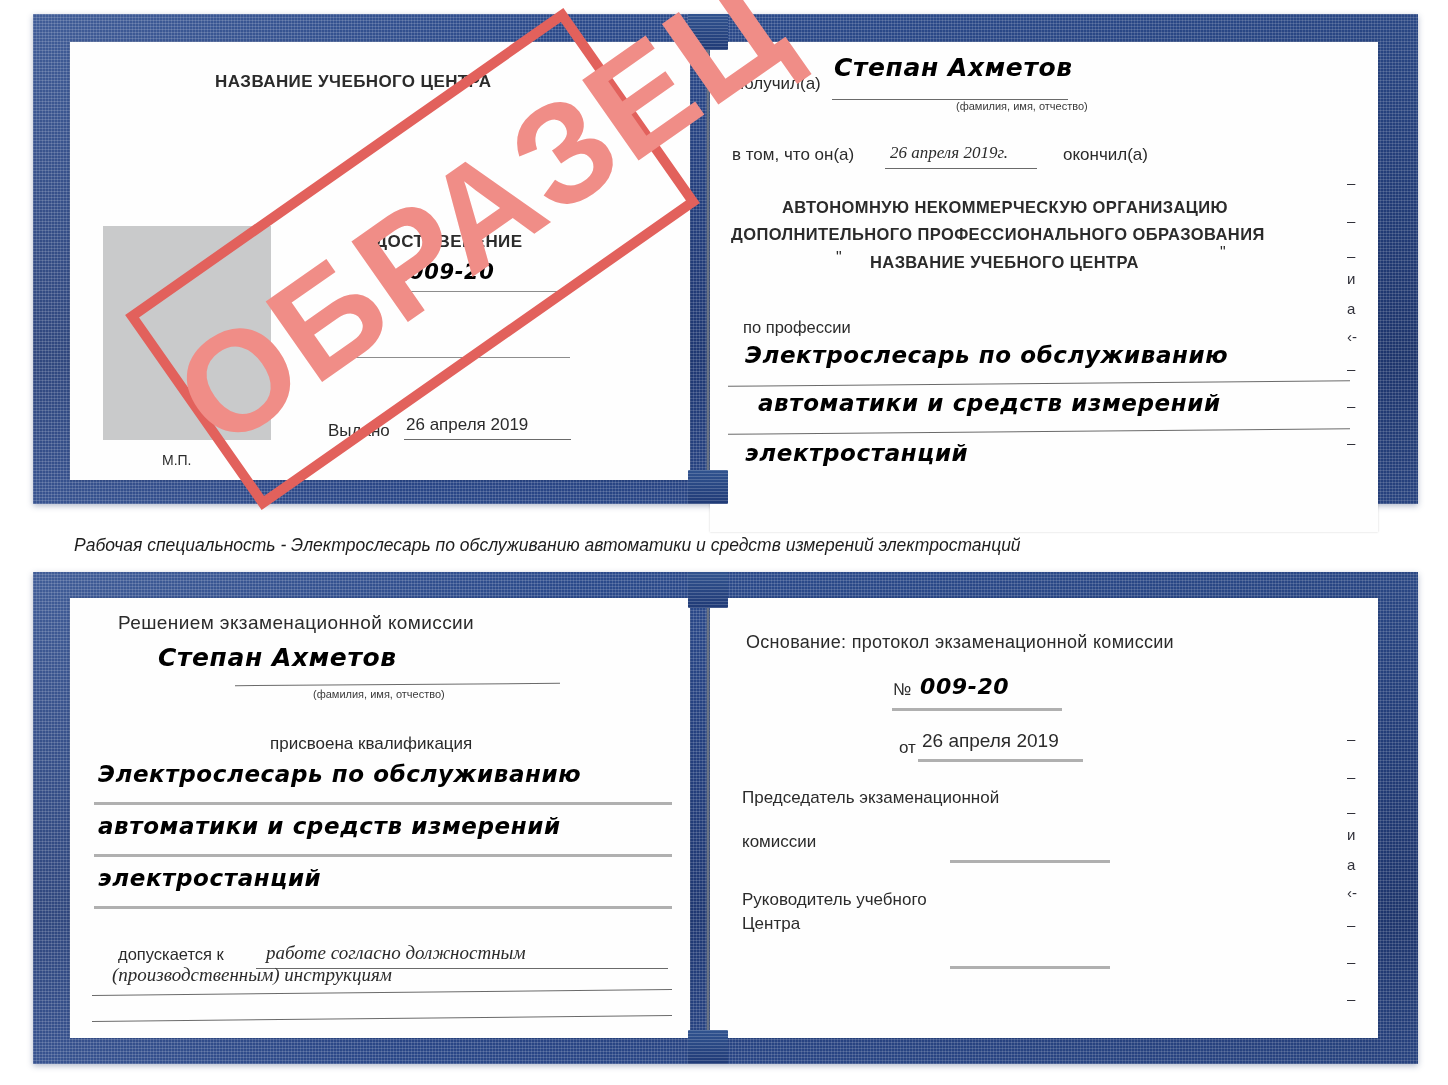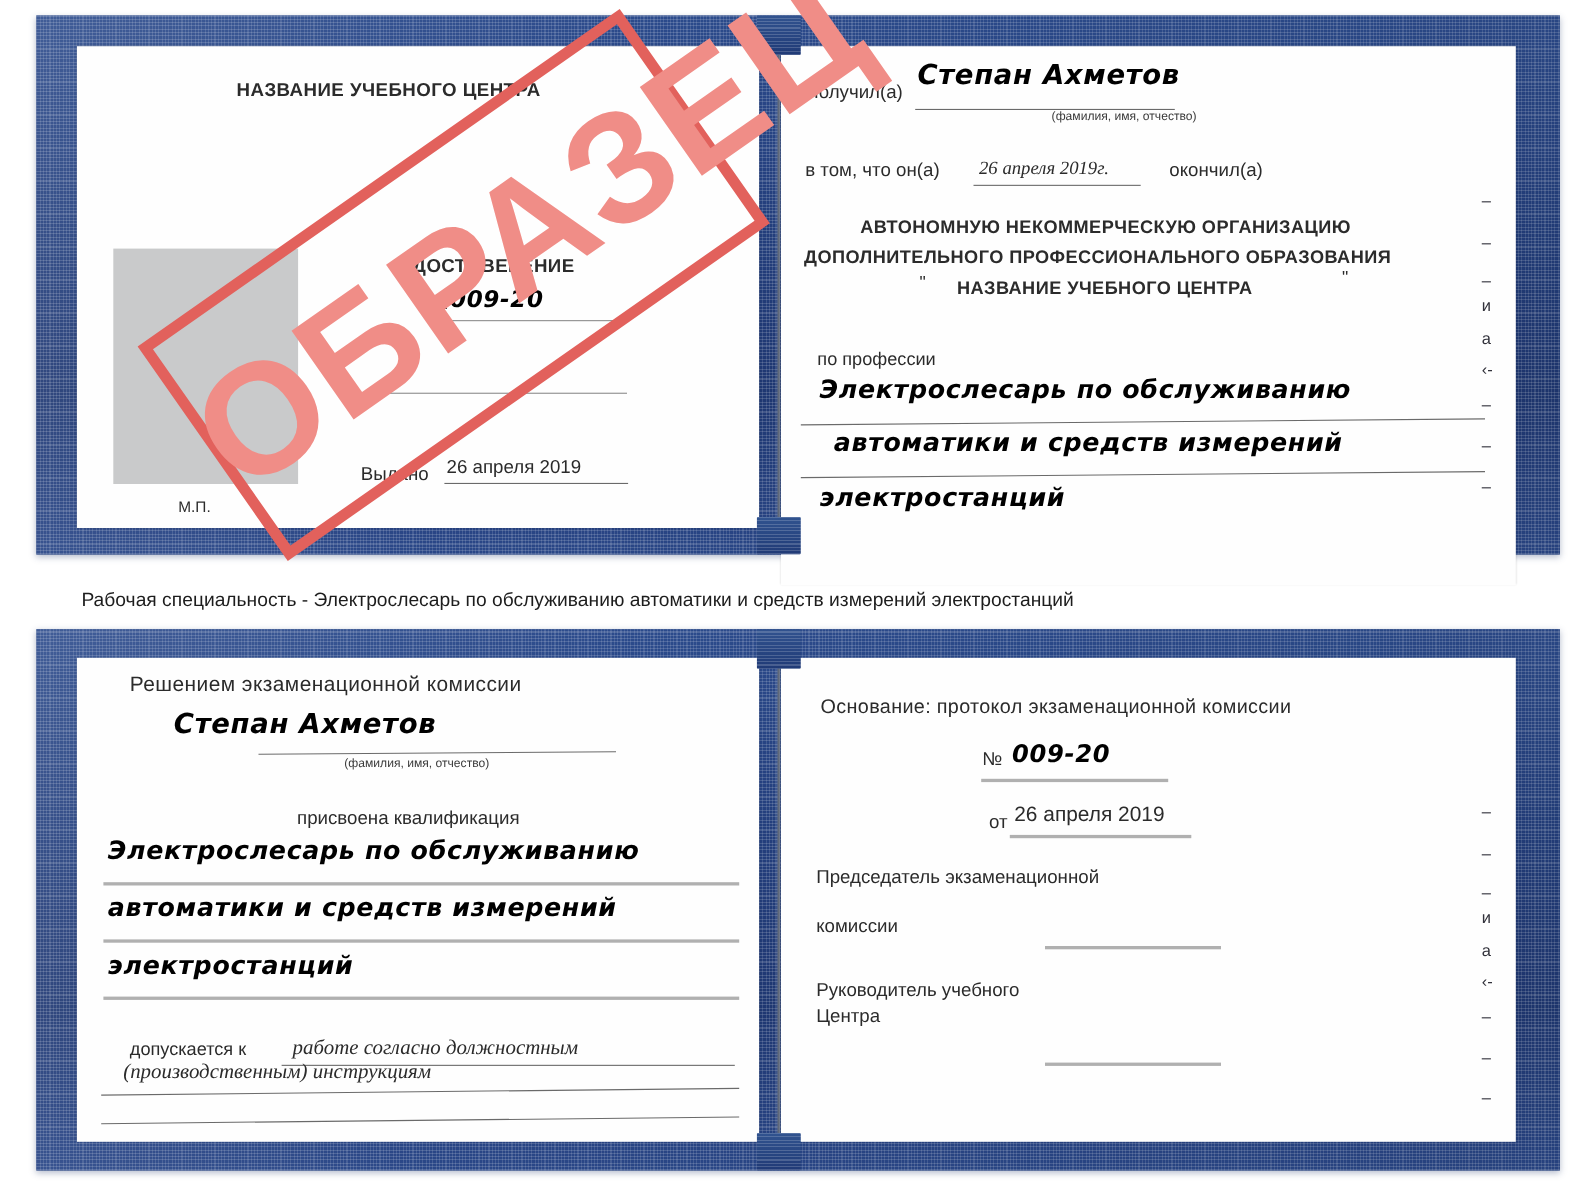--- a/index.html
+++ b/index.html
@@ -173,21 +173,21 @@
     <div class="frag" style="left:637px;top:318px;">–</div>
     <div class="frag" style="left:637px;top:355px;">–</div>
     <div class="frag" style="left:637px;top:392px;">–</div>
   </div>
 
   <div class="stamp" style="left:95px;top:10px;width:620px;height:520px;">
     <div class="stamp-box" style="left:50px;top:130px;width:535px;height:238px;transform:rotate(-35deg);transform-origin:center center;"></div>
     <div class="stamp-text" style="left:50px;top:130px;width:535px;height:238px;line-height:238px;text-align:center;font-size:143px;transform:rotate(-35deg);transform-origin:center center;">ОБРАЗЕЦ</div>
   </div>
 
-  <div class="caption" style="left:74px;top:533px;">Рабочая специальность - Электрослесарь по обслуживанию автоматики и средств измерений электростанций</div>
+  <div class="caption" style="left:74px;top:533px;font-style:italic;">Рабочая специальность - Электрослесарь по обслуживанию автоматики и средств измерений электростанций</div>
 
   <div class="book" style="left:33px;top:572px;width:1385px;height:492px;"></div>
 
   <div class="page" style="left:70px;top:598px;width:620px;height:440px;">
 
     <div class="t" style="left:48px;top:14px;font-size:19px;letter-spacing:.4px;">Решением экзаменационной комиссии</div>
 
     <div class="t hand" style="left:88px;top:46px;font-size:25px;">Степан Ахметов</div>
     <div class="rule dark" style="left:165px;top:86px;width:325px;transform:rotate(-0.4deg);"></div>
     <div class="t tiny" style="left:243px;top:90px;">(фамилия, имя, отчество)</div>

